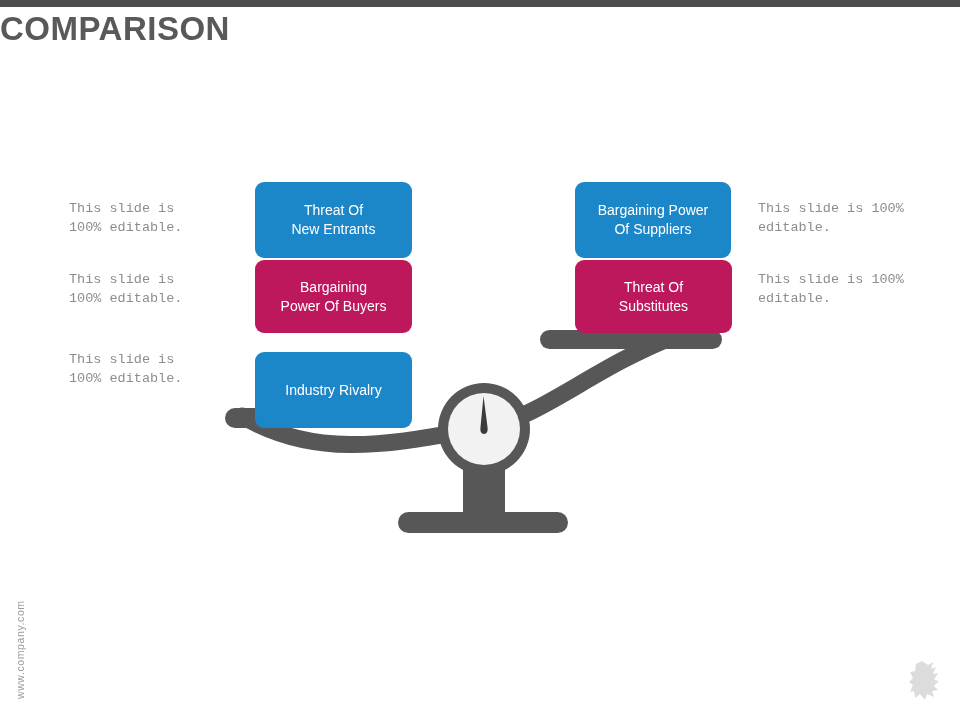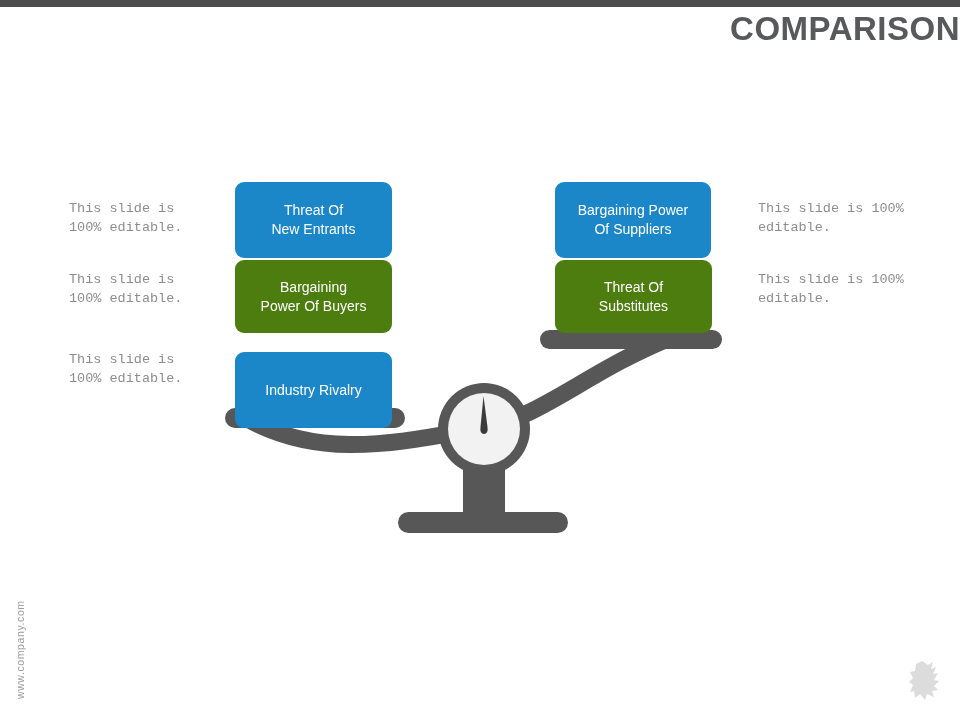--- a/index.html
+++ b/index.html
@@ -22,21 +22,21 @@
     width: 960px;
     height: 7px;
     background: #4d4d4d;
   }
 
   
   .page-title {
     position: absolute;
     left: 0; top: 10px;
     width: 960px;
-    text-align: right;
+    text-align: left;
     font-size: 33px;
     font-weight: bold;
     letter-spacing: 0.5px;
     color: #58595b;
     font-family: "Liberation Sans", sans-serif;
   }
 
   
   .note {
     position: absolute;
@@ -59,23 +59,24 @@
     color: #ffffff;
     display: flex;
     align-items: center;
     justify-content: center;
     text-align: center;
     font-size: 14px;
     line-height: 19px;
     font-family: "Liberation Sans", sans-serif;
     box-sizing: border-box;
     padding: 8px 6px;
+    margin-left: 20px;
   }
   .blue  { background: #1b87c9; }
-  .green { background: #4d7c0f; }
+  .green { background: #be185d; }
 
   
   .box-l1 { left: 235px; top: 182px; width: 157px; height: 76px; }
   .box-l2 { left: 235px; top: 260px; width: 157px; height: 73px; }
   .box-l3 { left: 235px; top: 352px; width: 157px; height: 76px; }
   
   .box-r1 { left: 555px; top: 182px; width: 156px; height: 76px; }
   .box-r2 { left: 555px; top: 260px; width: 157px; height: 73px; }
 
   

